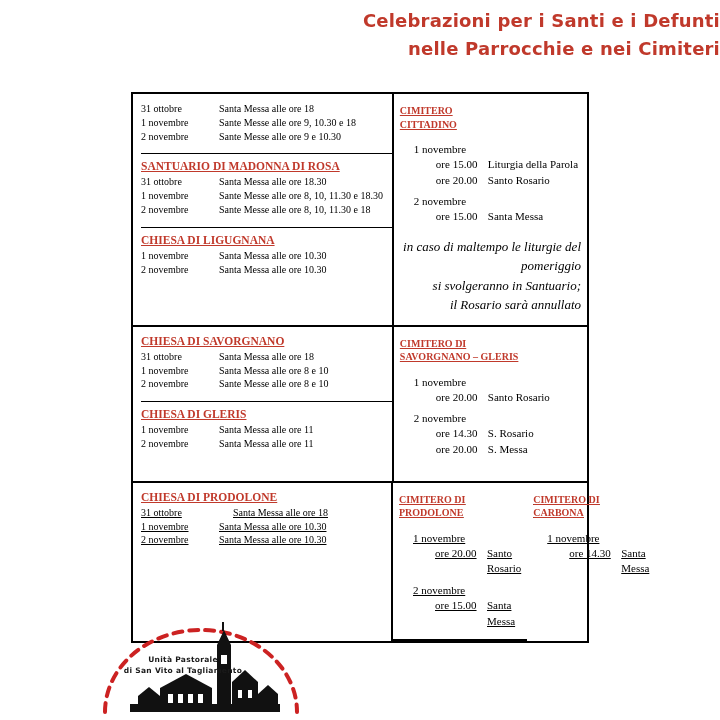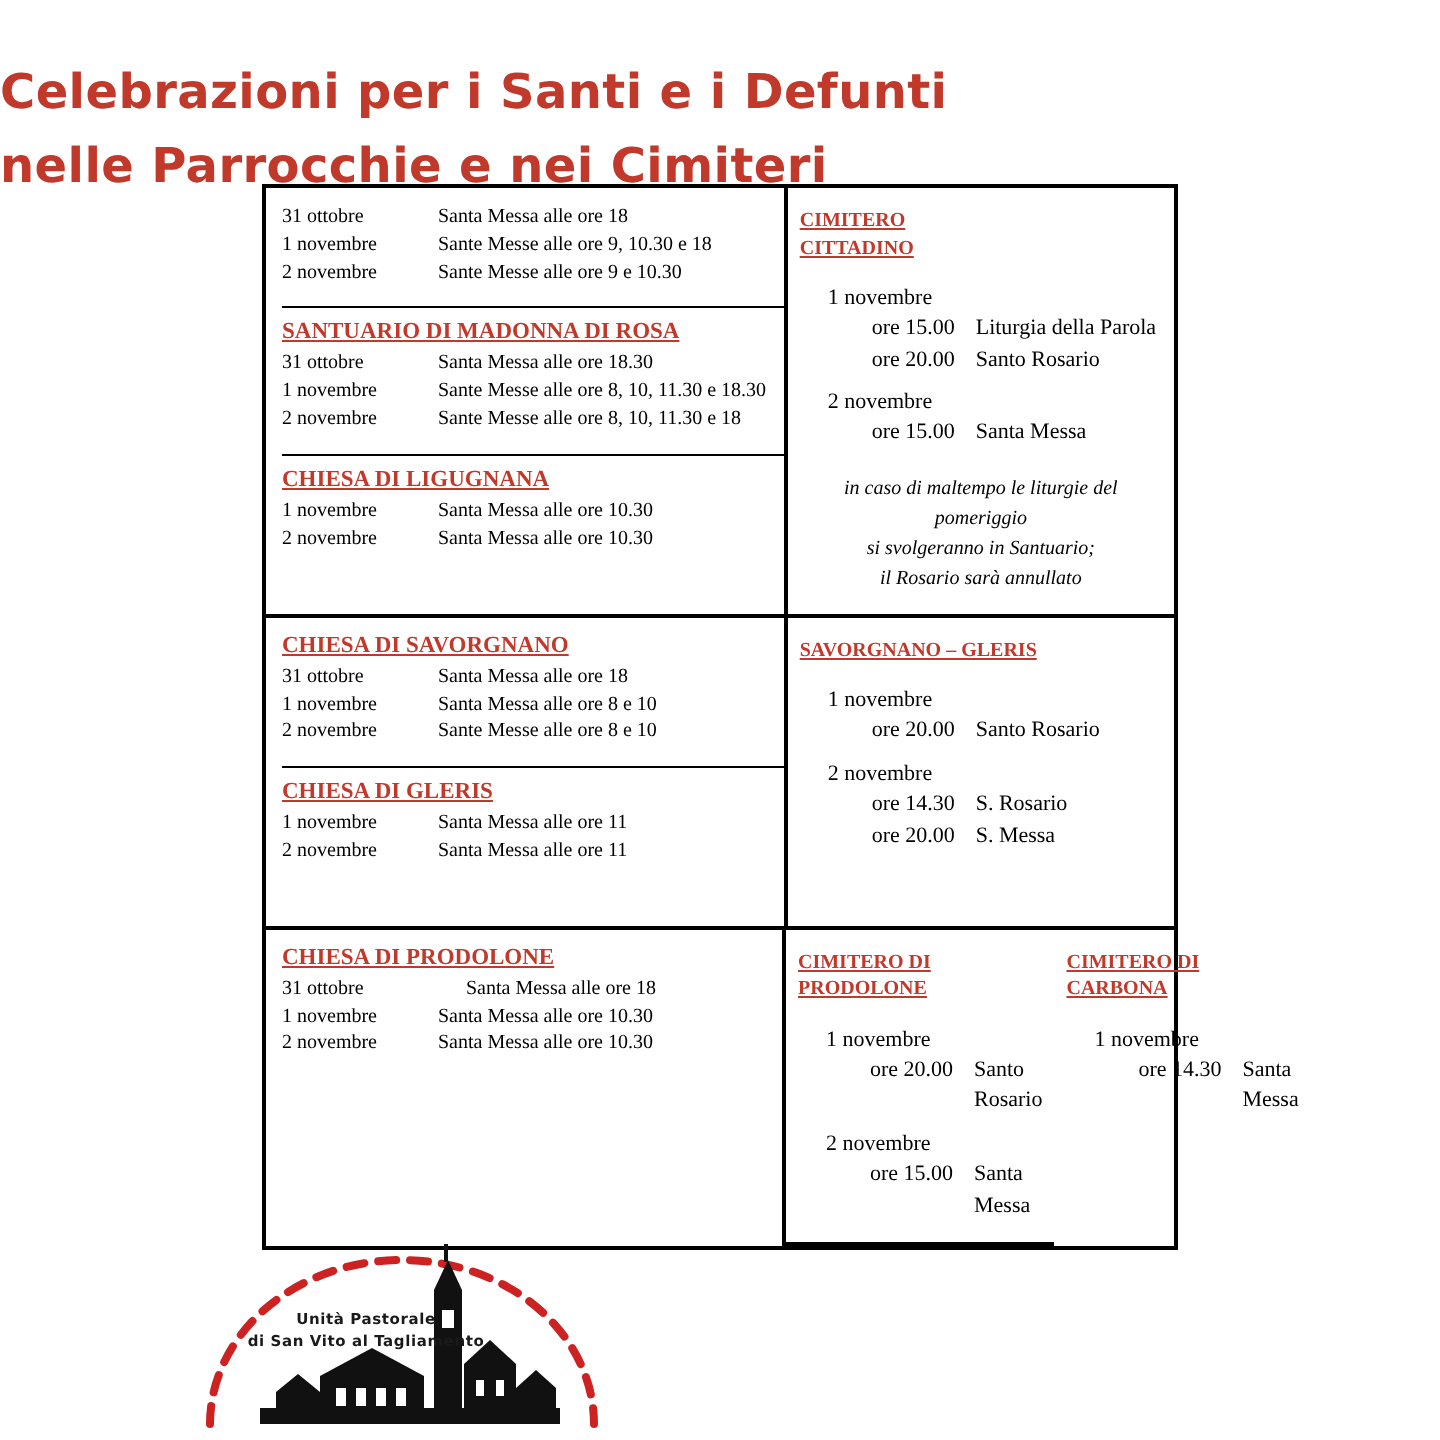--- a/index.html
+++ b/index.html
@@ -14,27 +14,27 @@
     color: #000000;
     position: relative;
     overflow: hidden;
   }
   .page {
     position: relative;
     width: 720px;
     height: 720px;
   }
   .title {
-    text-align: left;
+    text-align: right;
     color: #c0392b;
     font-family: "DejaVu Sans", sans-serif;
     font-weight: bold;
-    font-size: 24px;
+    font-size: 18px;
     letter-spacing: 0.2px;
-    padding-top: 28px;
+    padding-top: 7px;
     line-height: 1.55;
   }
   .title .line2 {
     display: block;
   }
   .grid {
     position: absolute;
     left: 131px;
     top: 92px;
     width: 458px;
@@ -42,20 +42,21 @@
     box-sizing: border-box;
     display: flex;
     flex-direction: column;
   }
   .grid-row {
     display: flex;
     border-bottom: 2px solid #000;
   }
   .grid-row:last-child {
     border-bottom: none;
+    text-decoration: underline;
   }
   .cell-left {
     width: 262px;
     box-sizing: border-box;
     border-right: 2px solid #000;
     padding: 8px 0 8px 8px;
   }
   .cell-right {
     width: 194px;
     box-sizing: border-box;
@@ -117,23 +118,23 @@
     padding-left: 36px;
     line-height: 1.42;
     display: flex;
   }
   .cem-time {
     width: 52px;
     flex: 0 0 52px;
   }
   .cem-note {
     margin-top: 12px;
-    font-size: 10px;
+    font-size: 13px;
     font-style: italic;
-    text-align: center;
+    text-align: right;
     line-height: 1.5;
   }
   .sub-grid {
     display: flex;
     flex-direction: row;
     width: 194px;
   }
   .logo {
     position: absolute;
     left: 100px;
@@ -279,20 +280,21 @@
             <span class="sched-date">2 novembre</span>
             <span class="sched-text">Santa Messa alle ore 11</span>
           </div>
         </div>
 
         <div class="empty-filler"></div>
       </div>
 
       <div class="cell-right">
         <div class="cem-title">
+          <div>CIMITERO DI</div>
           <div>SAVORGNANO – GLERIS</div>
         </div>
         <div class="cem-body">
           <div class="cem-day">1 novembre</div>
           <div class="cem-item">
             <span class="cem-time">ore 20.00</span>
             <span>Santo Rosario</span>
           </div>
           <div class="cem-day">2 novembre</div>
           <div class="cem-item">

